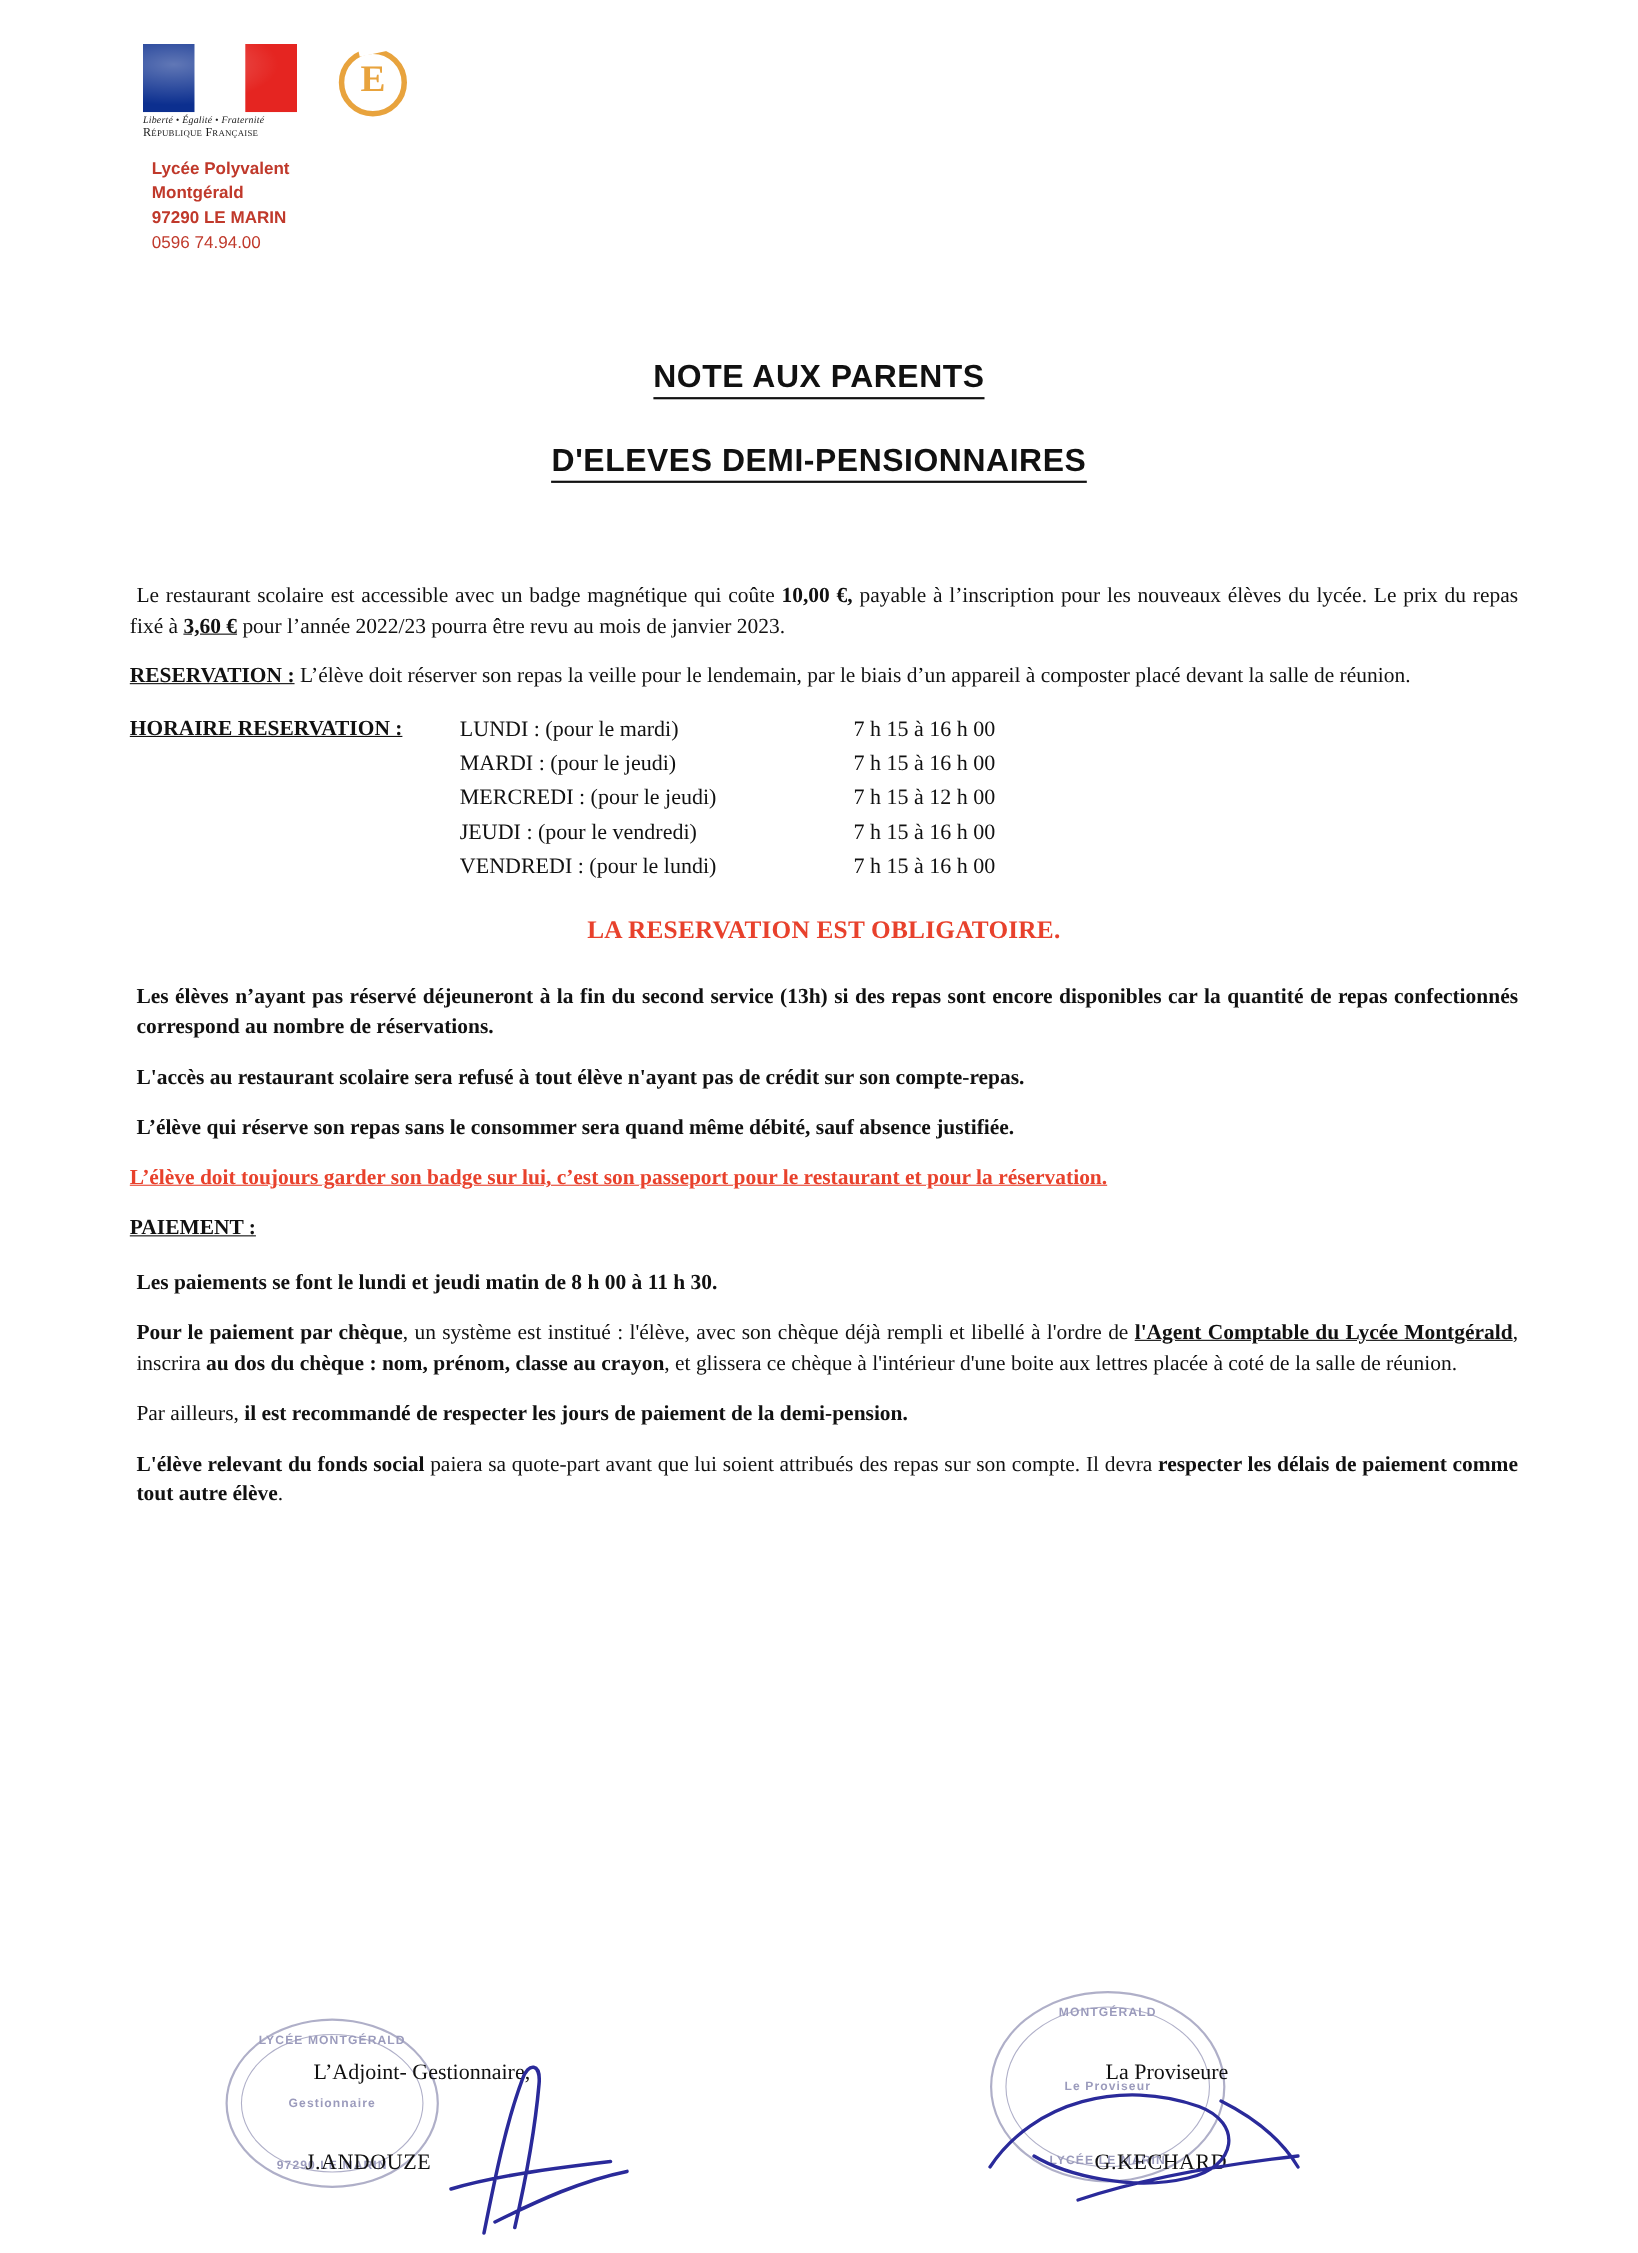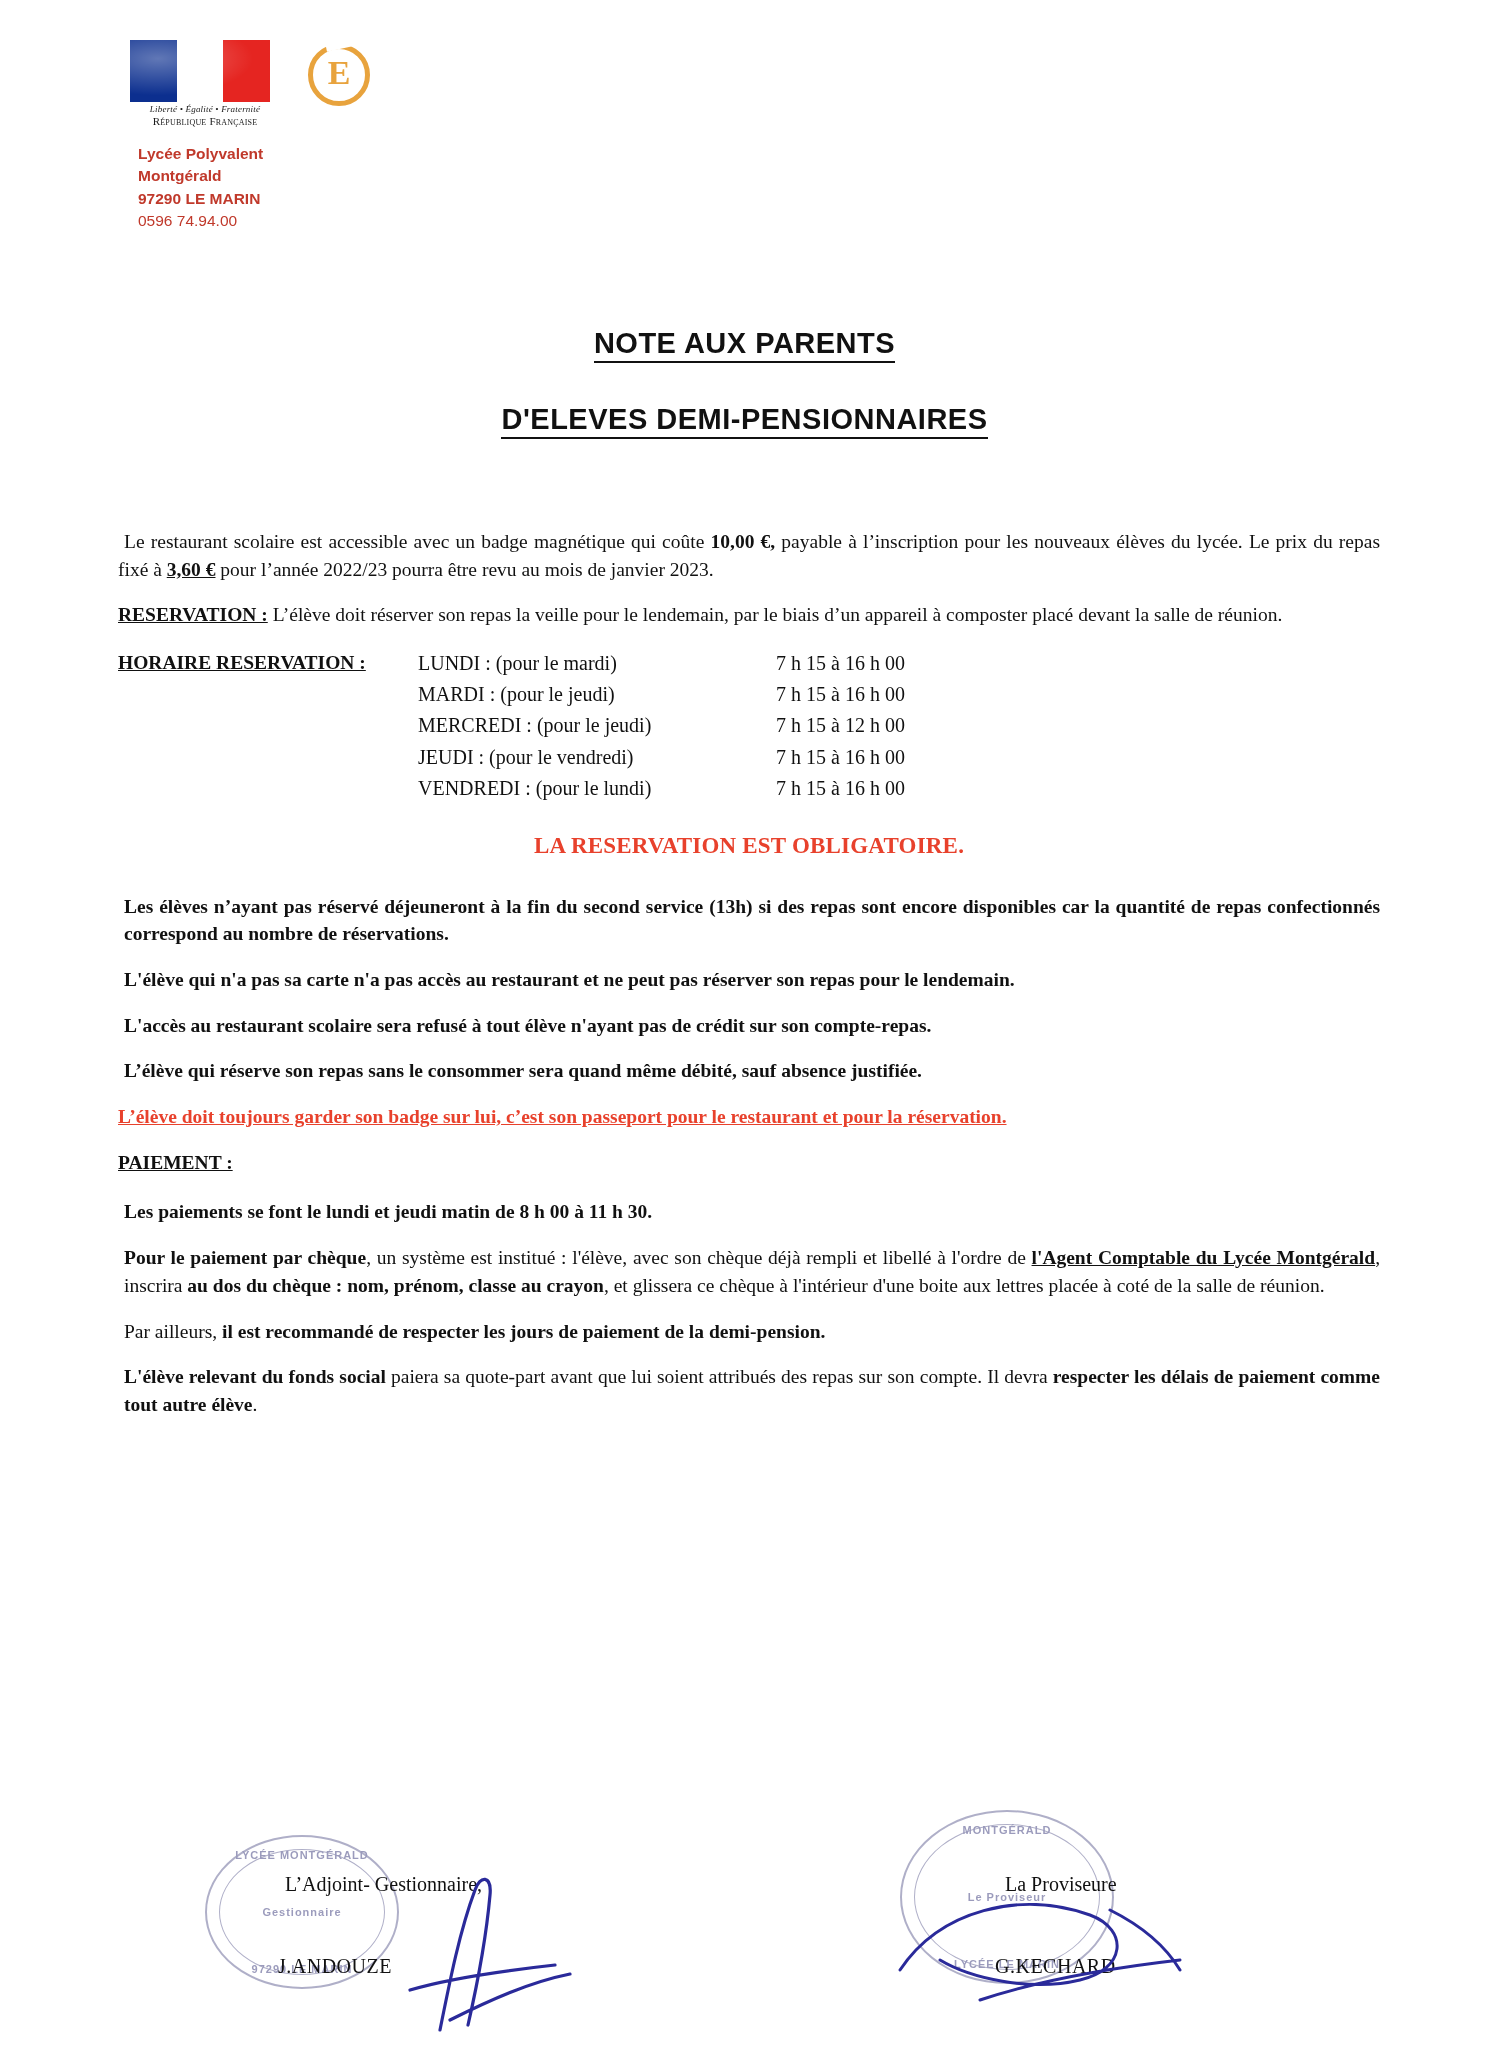--- a/index.html
+++ b/index.html
@@ -29,21 +29,20 @@
     left: 130px;
     width: 420px;
   }
   .logos {
     display: flex;
     align-items: flex-start;
     gap: 28px;
   }
   .flag-block {
     width: 150px;
-    text-align: center;
   }
   .flag {
     width: 140px;
     height: 62px;
     display: flex;
     overflow: hidden;
   }
   .flag .bar {
     flex: 1 1 0;
     height: 100%;
@@ -357,21 +356,20 @@
           <td class="day">VENDREDI : (pour le lundi)</td>
           <td class="hours">7 h 15 à 16 h 00</td>
         </tr>
       </tbody>
         </table>
     </div>
 
     <div class="oblig">LA RESERVATION EST OBLIGATOIRE.</div>
 
     <p class="blk indent">Les élèves n’ayant pas réservé déjeuneront à la fin du second service (13h) si des repas sont encore disponibles car la quantité de repas confectionnés correspond au nombre de réservations.</p>
-    <p class="blk indent">L'élève qui n'a pas sa carte n'a pas accès au restaurant et ne peut pas réserver son repas pour le lendemain.</p>
     <p class="blk indent">L'accès au restaurant scolaire sera refusé à tout élève n'ayant pas de crédit sur son compte-repas.</p>
     <p class="blk indent">L’élève qui réserve son repas sans le consommer sera quand même débité, sauf absence justifiée.</p>
 
     <p class="redline">L’élève doit toujours garder son badge sur lui, c’est son passeport pour le restaurant et pour la réservation.</p>
 
     <p class="bu" style="margin-bottom:22px;">PAIEMENT :</p>
 
     <p class="blk indent">Les paiements se font le lundi et jeudi matin de 8 h 00 à 11 h 30.</p>
 
     <p class="indent">

